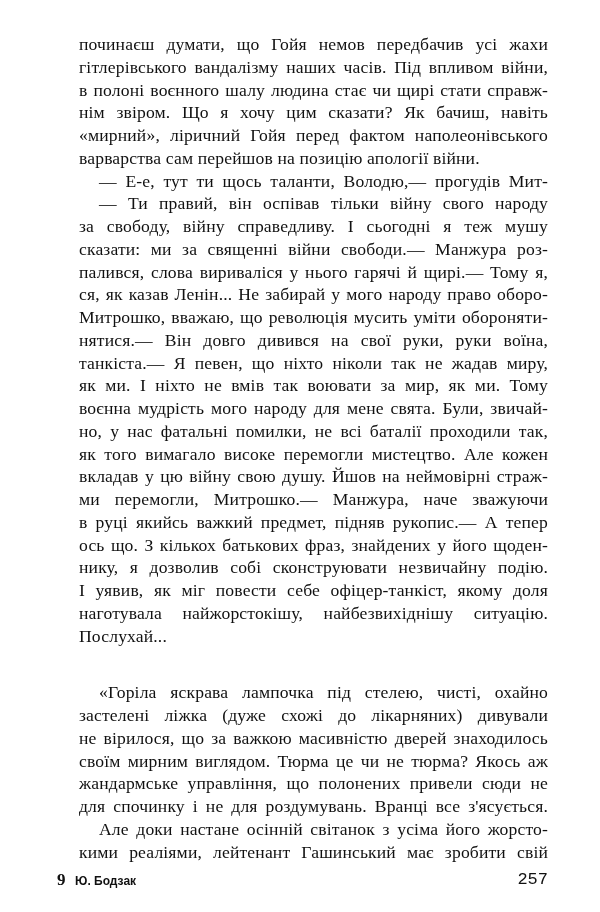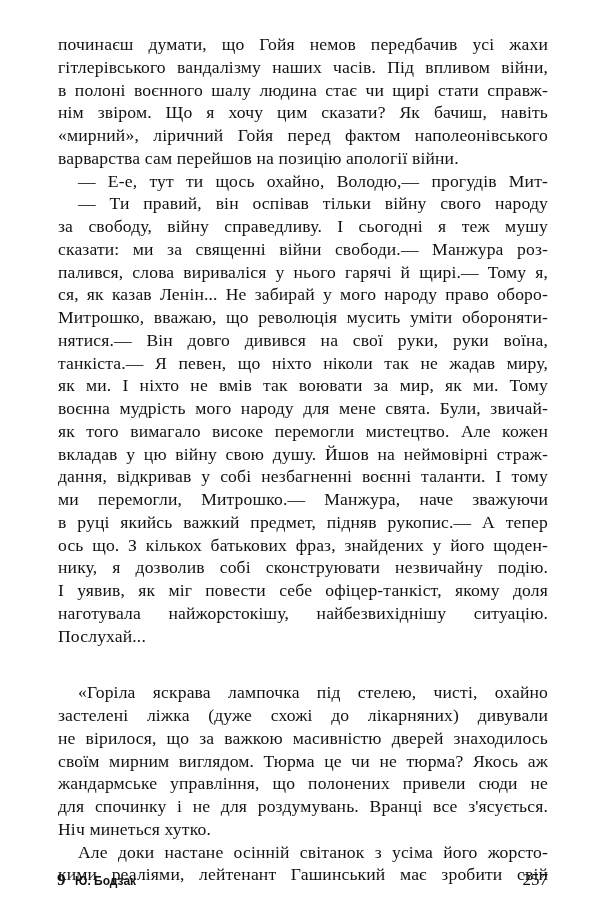--- a/index.html
+++ b/index.html
@@ -5,75 +5,74 @@
   html, body { margin: 0; padding: 0; background: #ffffff; }
   body { width: 600px; height: 912px; position: relative; overflow: hidden; }
   .page {
     position: absolute; left: 58px; top: 33px; width: 490px;
     font-family: "Liberation Serif", "DejaVu Serif", serif;
     font-size: 17.6px; line-height: 22.75px; color: #111;
     letter-spacing: 0.15px;
   }
   .line {
     display: block; height: 22.75px; white-space: nowrap;
-    text-align: justify; text-align-last: justify;
+    text-align: justify; text-align-last: justify; margin-left: 21px;
   }
   .line.last { text-align-last: left; }
   .line.indent { padding-left: 20px; }
   .gap { height: 34px; }
   .footer {
     position: absolute; left: 57px; top: 870px; width: 491px; height: 22px;
     font-family: "Liberation Serif", "DejaVu Serif", serif; color: #111;
   }
   .footer .sig { position: absolute; left: 0; top: 0; font-size: 17px; font-weight: bold; }
   .footer .author { position: absolute; left: 18px; top: 4px; font-size: 12px; font-weight: bold; font-family: "Liberation Sans", "DejaVu Sans", sans-serif; }
-  .footer .pageno { position: absolute; right: 0; top: 0; font-size: 17px; }
+  .footer .pageno { position: absolute; right: 0; top: 0; font-size: 17px; font-family: Liberation Mono, monospace; }
 </style>
 </head>
 <body>
 
 <div class="page">
   <div id="sec1">
       <span class="line">починаєш думати, що Гойя немов передбачив усі жахи</span>
       <span class="line">гітлерівського вандалізму наших часів. Під впливом війни,</span>
       <span class="line">в полоні воєнного шалу людина стає чи щирі стати справж-</span>
       <span class="line">нім звіром. Що я хочу цим сказати? Як бачиш, навіть</span>
       <span class="line">«мирний», ліричний Гойя перед фактом наполеонівського</span>
       <span class="line last">варварства сам перейшов на позицію апології війни.</span>
-      <span class="line indent">— Е-е, тут ти щось охайно, Володю,— прогудів Мит-</span>
+      <span class="line indent">— Е-е, тут ти щось таланти, Володю,— прогудів Мит-</span>
       <span class="line indent">— Ти правий, він оспівав тільки війну свого народу</span>
       <span class="line">за свободу, війну справедливу. І сьогодні я теж мушу</span>
       <span class="line">сказати: ми за священні війни свободи.— Манжура роз-</span>
       <span class="line">палився, слова вириваліся у нього гарячі й щирі.— Тому я,</span>
       <span class="line">ся, як казав Ленін... Не забирай у мого народу право оборо-</span>
       <span class="line">Митрошко, вважаю, що революція мусить уміти обороняти-</span>
       <span class="line">нятися.— Він довго дивився на свої руки, руки воїна,</span>
       <span class="line">танкіста.— Я певен, що ніхто ніколи так не жадав миру,</span>
       <span class="line">як ми. І ніхто не вмів так воювати за мир, як ми. Тому</span>
       <span class="line">воєнна мудрість мого народу для мене свята. Були, звичай-</span>
+      <span class="line">но, у нас фатальні помилки, не всі баталії проходили так,</span>
       <span class="line">як того вимагало високе перемогли мистецтво. Але кожен</span>
       <span class="line">вкладав у цю війну свою душу. Йшов на неймовірні страж-</span>
-      <span class="line">дання, відкривав у собі незбагненні воєнні таланти. І тому</span>
       <span class="line">ми перемогли, Митрошко.— Манжура, наче зважуючи</span>
       <span class="line">в руці якийсь важкий предмет, підняв рукопис.— А тепер</span>
       <span class="line">ось що. З кількох батькових фраз, знайдених у його щоден-</span>
       <span class="line">нику, я дозволив собі сконструювати незвичайну подію.</span>
       <span class="line">І уявив, як міг повести себе офіцер-танкіст, якому доля</span>
       <span class="line">наготувала найжорстокішу, найбезвихіднішу ситуацію.</span>
       <span class="line last">Послухай...</span>
     </div>
   <div class="gap"></div>
   <div id="sec2">
       <span class="line indent">«Горіла яскрава лампочка під стелею, чисті, охайно</span>
       <span class="line">застелені ліжка (дуже схожі до лікарняних) дивували</span>
       <span class="line">не вірилося, що за важкою масивністю дверей знаходилось</span>
       <span class="line">своїм мирним виглядом. Тюрма це чи не тюрма? Якось аж</span>
       <span class="line">жандармське управління, що полонених привели сюди не</span>
       <span class="line">для спочинку і не для роздумувань. Вранці все з'ясується.</span>
-      <span class="line last">Ніч минеться хутко.</span>
       <span class="line indent">Але доки настане осінній світанок з усіма його жорсто-</span>
       <span class="line">кими реаліями, лейтенант Гашинський має зробити свій</span>
     </div>
 </div>
 
 <div class="footer">
   <span class="sig">9</span>
   <span class="author">Ю. Бодзак</span>
   <span class="pageno">257</span>
 </div>

